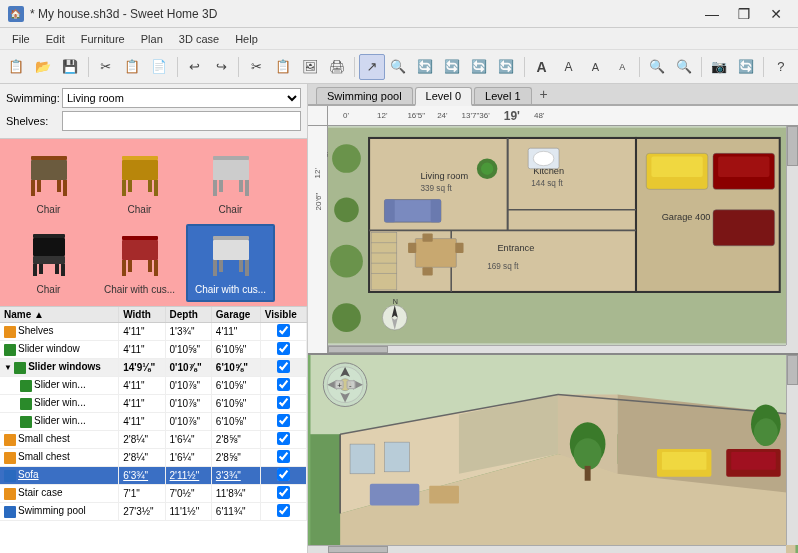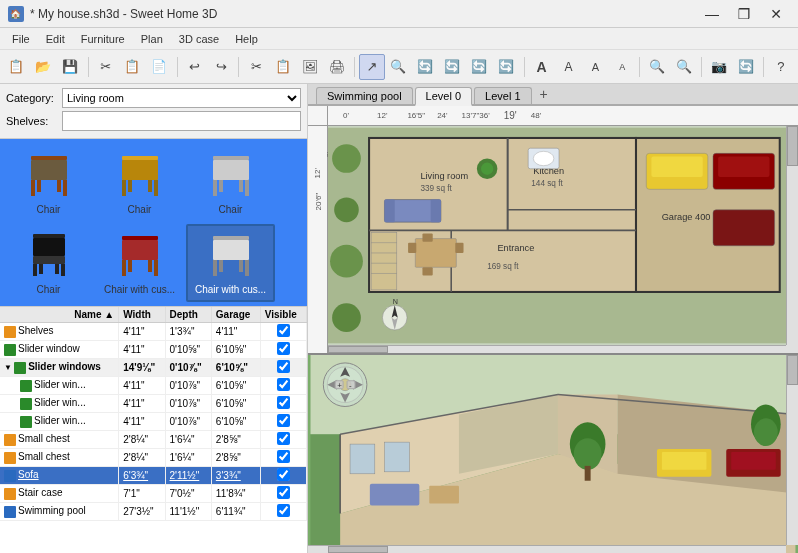--- a/index.html
+++ b/index.html
@@ -29,21 +29,21 @@
     #left-panel { width: 308px; height: 100%; border-right: 1px solid #ccc; display: flex; flex-direction: column; background: #f8f8f8; }
 
     
     #cat-search { padding: 4px 6px; background: #f0f0f0; border-bottom: 1px solid #ccc; }
     .cs-row { display: flex; align-items: center; margin-bottom: 3px; gap: 4px; }
     .cs-label { font-size: 11px; width: 52px; }
     .cs-input { flex: 1; height: 20px; border: 1px solid #aaa; padding: 1px 4px; font-size: 11px; background: white; }
     .cs-select { flex: 1; height: 20px; border: 1px solid #aaa; font-size: 11px; background: white; }
 
     
-    #furniture-grid { flex: 0 0 auto; height: 168px; overflow-y: auto; padding: 4px; display: flex; flex-wrap: wrap; gap: 2px; background: #3b82f6; border-bottom: 1px solid #ccc; position: relative; }
+    #furniture-grid { flex: 0 0 auto; height: 168px; overflow-y: auto; padding: 4px; display: flex; flex-wrap: wrap; gap: 2px; background: #fca5a5; border-bottom: 1px solid #ccc; position: relative; }
     .fur-item { width: 89px; height: 78px; display: flex; flex-direction: column; align-items: center; justify-content: center; cursor: pointer; border: 2px solid transparent; border-radius: 2px; padding: 2px; }
     .fur-item.selected { background: #3a6fc4; border-color: #2a5fa4; }
     .fur-item.selected .fur-label { color: white; }
     .fur-img { width: 60px; height: 52px; display: flex; align-items: center; justify-content: center; }
     .fur-label { font-size: 10px; text-align: center; margin-top: 2px; color: #333; }
 
     
     #prop-table { flex: 1; overflow-y: auto; background: white; }
     table { width: 100%; border-collapse: collapse; }
     th { background: #e8e8e8; padding: 2px 4px; text-align: left; font-size: 10px; font-weight: bold; border-bottom: 1px solid #ccc; border-right: 1px solid #ddd; position: sticky; top: 0; }
@@ -142,21 +142,21 @@
   <div class="toolbar-separator"></div>
   <button class="toolbar-btn">?</button>
 </div>
 
 <div id="main">
 
   <div id="left-panel">
 
     <div id="cat-search">
       <div class="cs-row">
-        <span class="cs-label">Category:</span>
+        <span class="cs-label">Swimming:</span>
         <select class="cs-select">
           <option>Living room</option>
           <option>Bedroom</option>
           <option>Kitchen</option>
         </select>
       </div>
       <div class="cs-row">
         <span class="cs-label">Shelves:</span>
         <input class="cs-input" type="text" style="">
       </div>
@@ -243,21 +243,21 @@
           </svg>
         </div>
         <span class="fur-label">Chair with cus...</span>
       </div>
     </div>
 
     <div id="prop-table">
       <table>
         <thead>
           <tr>
-            <th style="min-width:90px;text-align:right;">Name ▲</th>
+            <th style="min-width:90px;">Name ▲</th>
             <th>Width</th>
             <th>Depth</th>
             <th>Garage</th>
             <th>Visible</th>
           </tr>
         </thead>
         <tbody id="table-body">
         <tr>
               <td><span class="row-icon" style="background: rgb(232, 144, 26);"></span>Shelves</td>
               <td>4'11"</td>
@@ -352,21 +352,21 @@
     <div id="floorplan">
       <div class="ruler-corner"></div>
 
       <div class="ruler-h" style="font-size:8px; color:#555; gap:0; overflow:hidden;">
         <span style="margin-left:15px; font-size:8px;">0'</span>
         <span style="margin-left:28px; font-size:8px;">12'</span>
         <span style="margin-left:20px; font-size:8px;">16'5"</span>
         <span style="margin-left:12px; font-size:8px;">24'</span>
         <span style="margin-left:14px; font-size:8px;">13'7"</span>
         <span style="font-size:8px;">36'</span>
-        <span style="margin-left:14px; font-size:10px;">19'</span>
+        <span style="margin-left:14px; font-size:12px;font-weight:bold;">19'</span>
         <span style="margin-left:14px; font-size:8px;">48'</span>
       </div>
 
       <div class="ruler-v">
         <div style="position:absolute; top:24px; left:1px; font-size:8px; color:#555; transform:rotate(-90deg) translateX(-50%); transform-origin: center center; width:40px; text-align:center;">0'</div>
         <div style="position:absolute; top:60px; left:1px; font-size:8px; color:#555; transform:rotate(-90deg); width:16px;">12'</div>
         <div style="position:absolute; top:90px; left:0px; font-size:8px; color:#555; transform:rotate(-90deg); width:20px;">20'6"</div>
       </div>
 
       <div class="plan-canvas">

